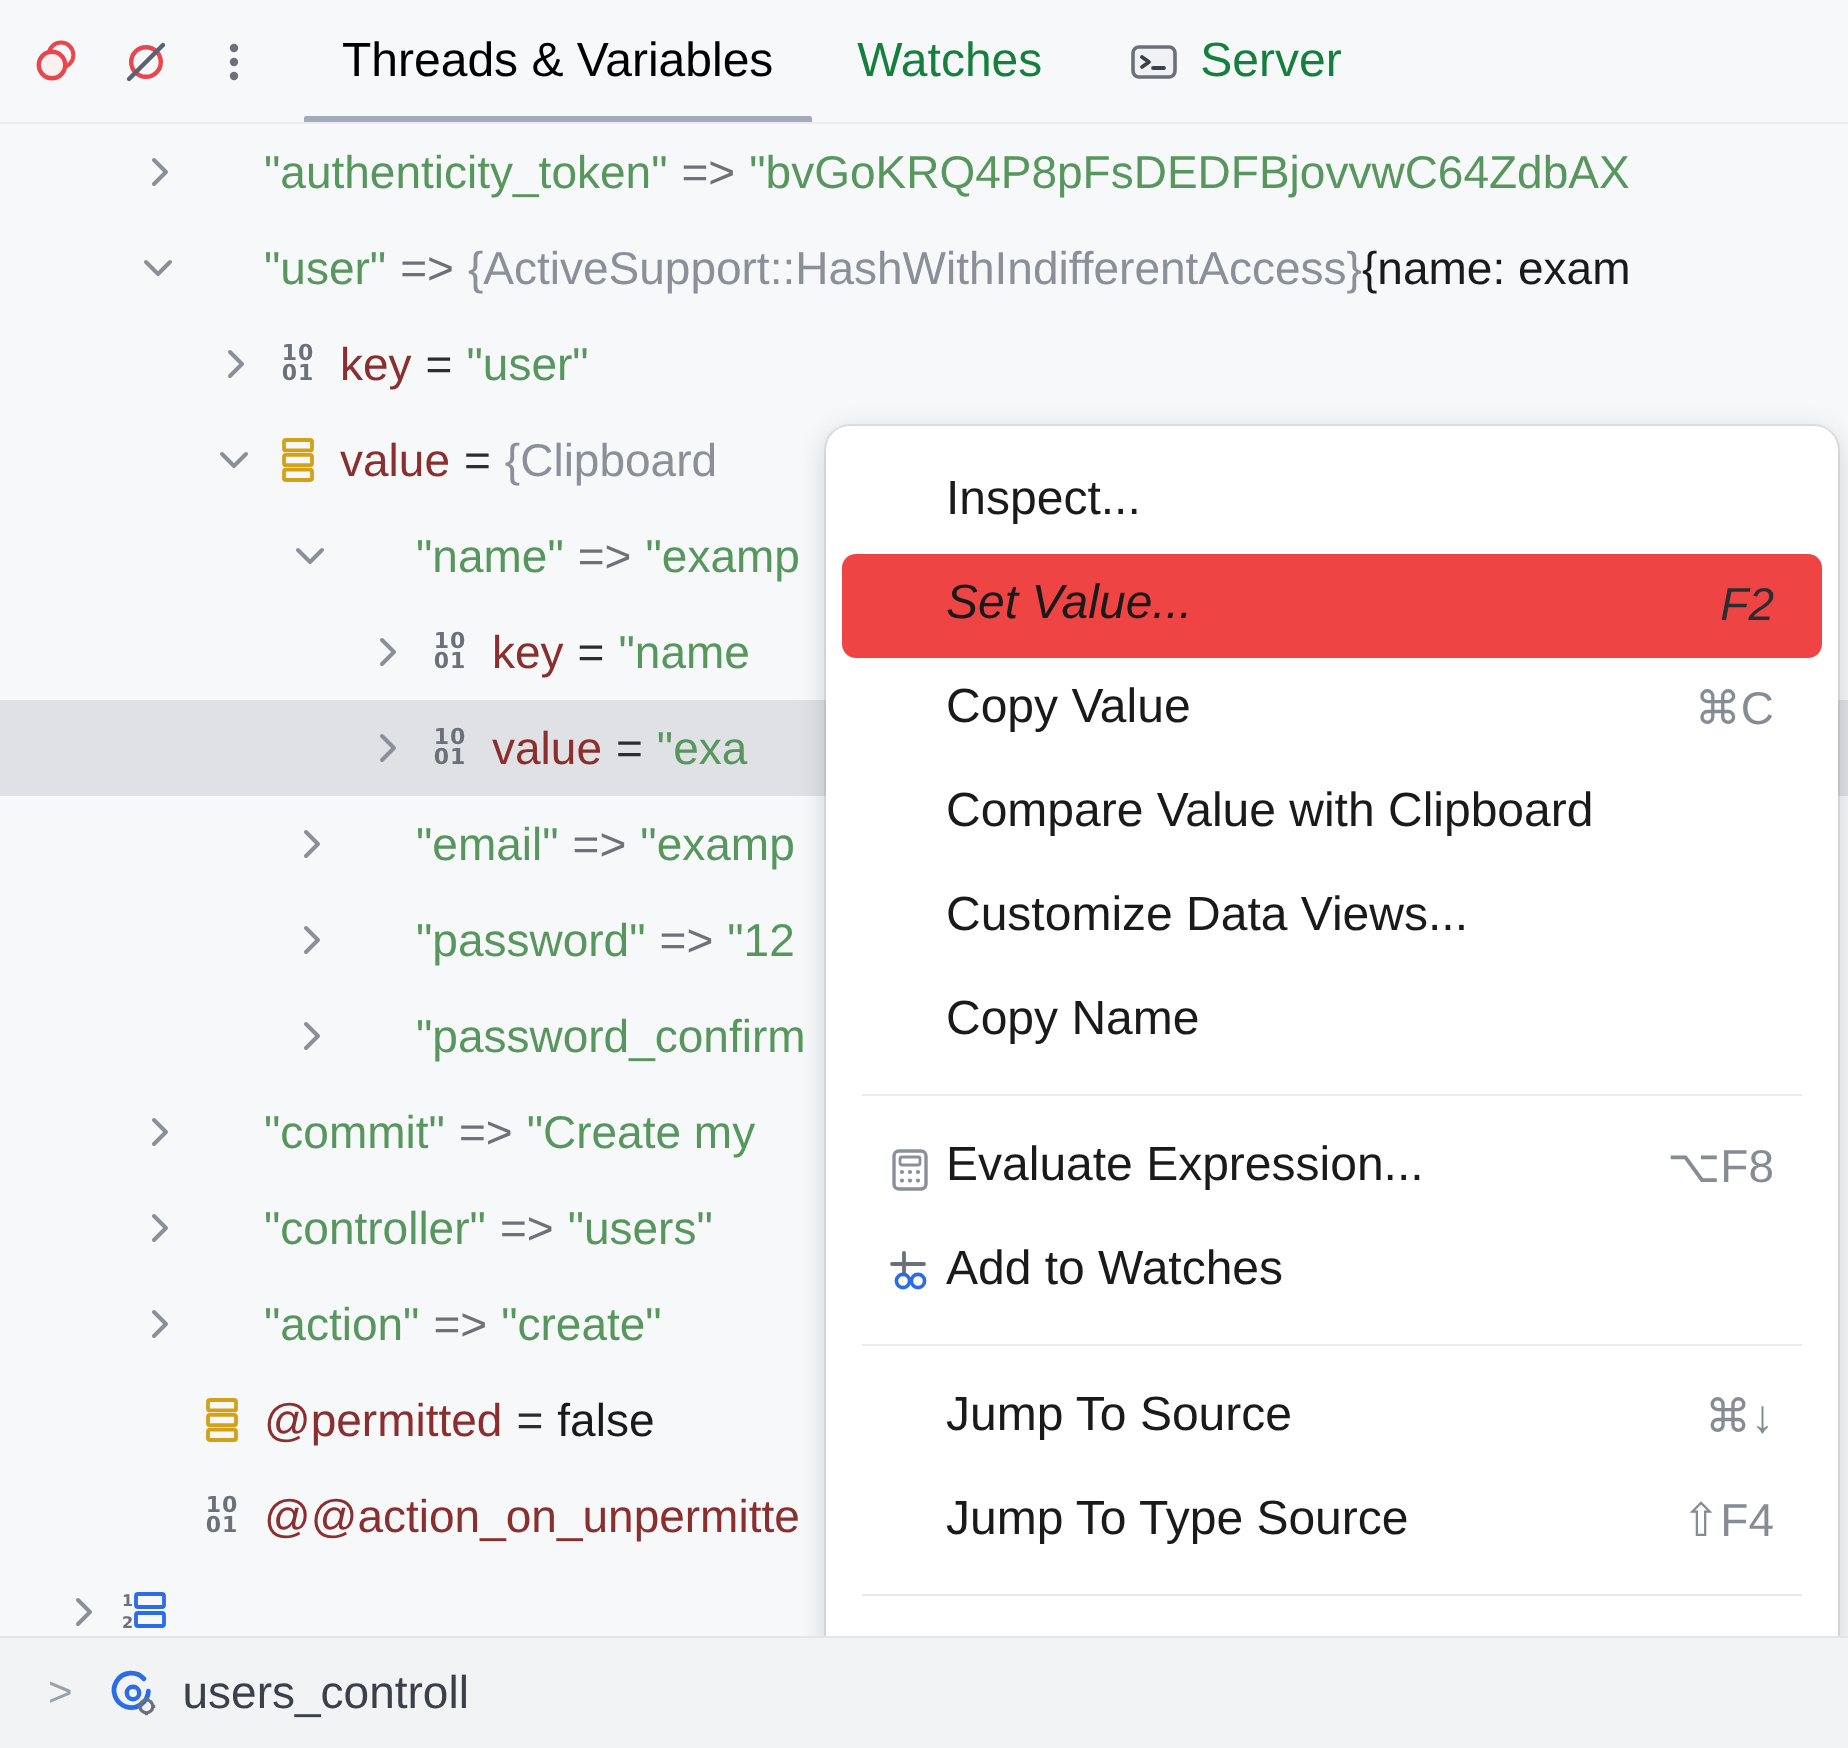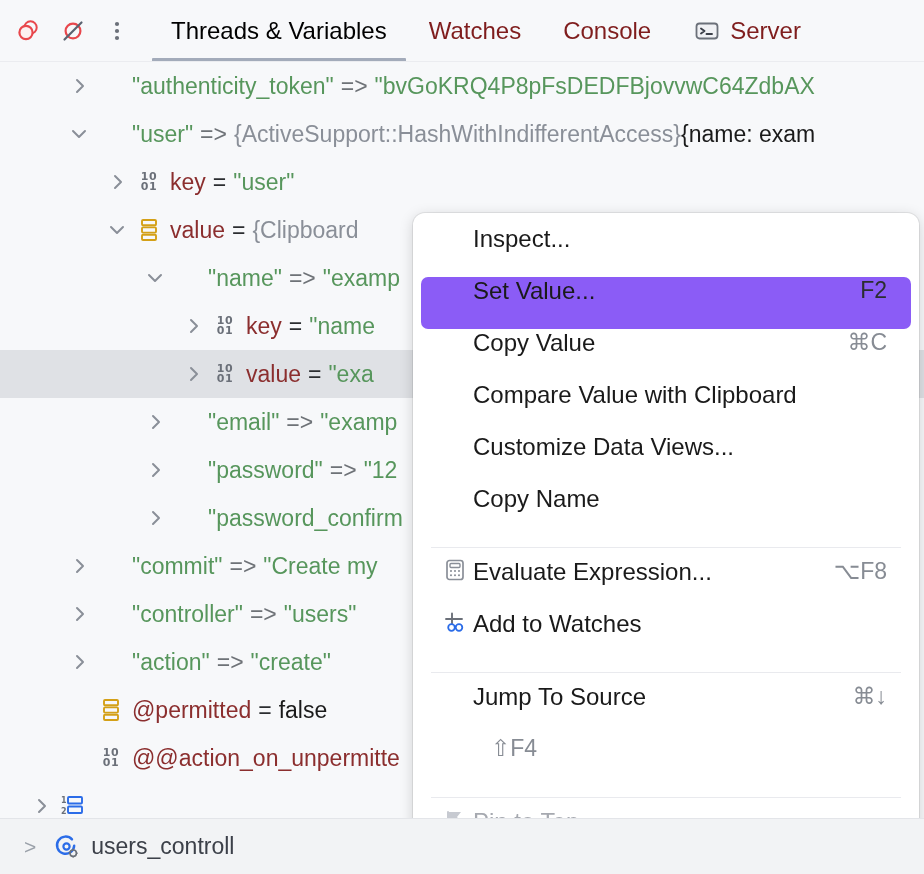--- a/index.html
+++ b/index.html
@@ -51,21 +51,21 @@
     margin-left: 14px;
   }
   .tab {
     position: relative;
     height: 62px;
     display: flex;
     align-items: center;
     gap: 9px;
     padding: 0 21px;
     font-size: 24px;
-    color: #7f1d1d;
+    color: #15803d;
     white-space: nowrap;
     box-sizing: border-box;
   }
   .tab.selected {
     font-weight: 400;
     color: #000000;
   }
   .tab.selected .tab-underline {
     position: absolute;
     left: 2px;
@@ -185,27 +185,27 @@
     border-radius: 12px;
     box-shadow: 0 3px 14px rgba(0,0,0,0.17), 0 0 0 1px rgba(0,0,0,0.07);
     padding: 12px 0 10px 0;
     box-sizing: border-box;
     overflow: hidden;
   }
   .mi {
     position: relative;
     height: 52px;
     display: flex;
-    align-items: flex-start;
-    padding: 0 24px 0 22px;
+    align-items: flex-end;
+    padding: 0 24px 13px 22px;
     box-sizing: border-box;
     margin: 0 8px;
     border-radius: 7px;
   }
-  .mi.highlight { background: #8b5cf6; }
+  .mi.highlight { background: #ef4444; font-style: italic; }
   .mi-icon {
     width: 30px;
     flex: 0 0 auto;
     display: flex;
     align-items: center;
     justify-content: flex-start;
   }
   .mi-icon.blank { visibility: hidden; }
   .mi-label {
     font-size: 24px;
@@ -263,23 +263,20 @@
 
       <div class="tab selected">
         <span>Threads &amp; Variables</span>
         <span class="tab-underline"></span>
       </div>
 
       <div class="tab">
         <span>Watches</span>
       </div>
 
-      <div class="tab">
-        <span>Console</span>
-      </div>
 
       <div class="tab">
         <span style="display:flex;align-items:center;">
           <svg width="28" height="28" viewBox="0 0 28 28">
             <rect x="3.5" y="6.5" width="21" height="15" rx="3" fill="#f0f1f4" stroke="#6b7079" stroke-width="1.8"></rect>
             <path d="M8 11.5 L11.5 14 L8 16.5" fill="none" stroke="#3c4049" stroke-width="1.9" stroke-linecap="round" stroke-linejoin="round"></path>
             <line x1="13.5" y1="17" x2="19" y2="17" stroke="#3c4049" stroke-width="1.9" stroke-linecap="round"></line>
           </svg>
         </span>
         <span>Server</span>
@@ -578,20 +575,21 @@
         <span class="mi-label">Add to Watches</span>
       </div>
       <div class="msep"></div>
       <div class="mi">
         <span class="mi-icon blank"></span>
         <span class="mi-label">Jump To Source</span>
         <span class="mi-short">⌘↓</span>
       </div>
       <div class="mi">
         <span class="mi-icon blank"></span>
+        <span class="mi-label">Jump To Type Source</span>
         <span class="mi-short">⇧F4</span>
       </div>
       <div class="msep"></div>
       <div class="mi disabled">
         <span class="mi-icon">
           <svg width="24" height="24" viewBox="0 0 24 24">
             <path d="M5 4 L5 20" stroke="#c7cad1" stroke-width="2" stroke-linecap="round"></path>
             <path d="M5 4 L18 4 L14 9 L18 14 L5 14 Z" fill="#c7cad1"></path>
           </svg>
         </span>

